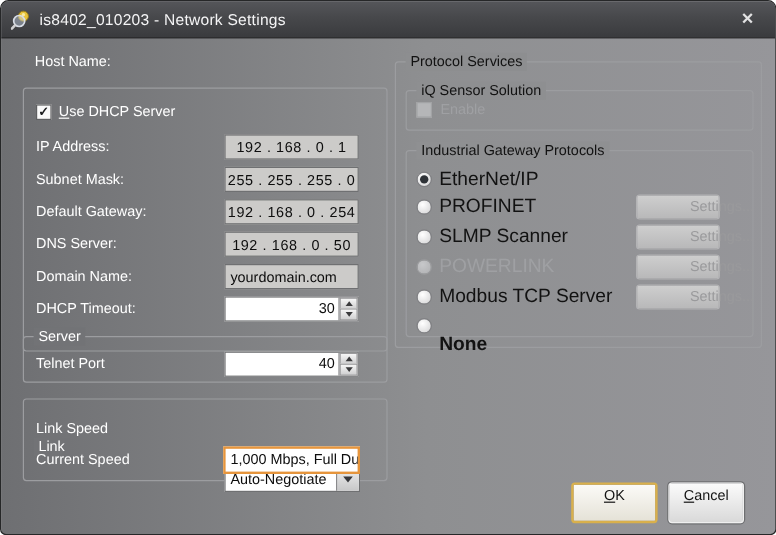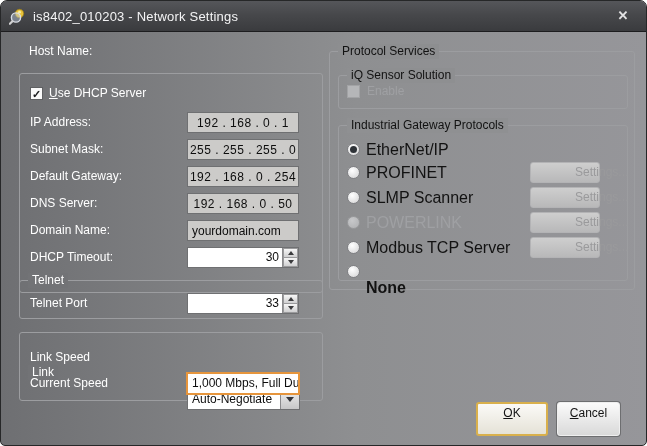--- a/index.html
+++ b/index.html
@@ -133,24 +133,24 @@
     <div class="spinfield" style="left:167px;top:173px;width:112px;">
       <span class="val">30</span>
       <span class="spin">
         <span class="spin-btn up"></span>
         <span class="spin-btn down"></span>
       </span>
     </div>
   </div>
 
   <div class="group" style="left:18px;top:279px;width:302px;height:37px;">
-    <div class="group-caption lbl-light" style="background:#727376;">Telnet</div>
+    <div class="group-caption lbl-light" style="background:#727376;">Server</div>
     <div class="row-label lbl-light" style="left:10px;top:12px;">Telnet Port</div>
     <div class="spinfield" style="left:167px;top:12px;width:112px;">
-      <span class="val">33</span>
+      <span class="val">40</span>
       <span class="spin">
         <span class="spin-btn up"></span>
         <span class="spin-btn down"></span>
       </span>
     </div>
   </div>
 
   <div class="group" style="left:18px;top:331px;width:302px;height:67px;">
     <div class="group-caption lbl-light" style="background:#727376;margin-top:40px;">Link</div>
     <div class="row-label lbl-light" style="left:10px;top:14px;">Link Speed</div>

